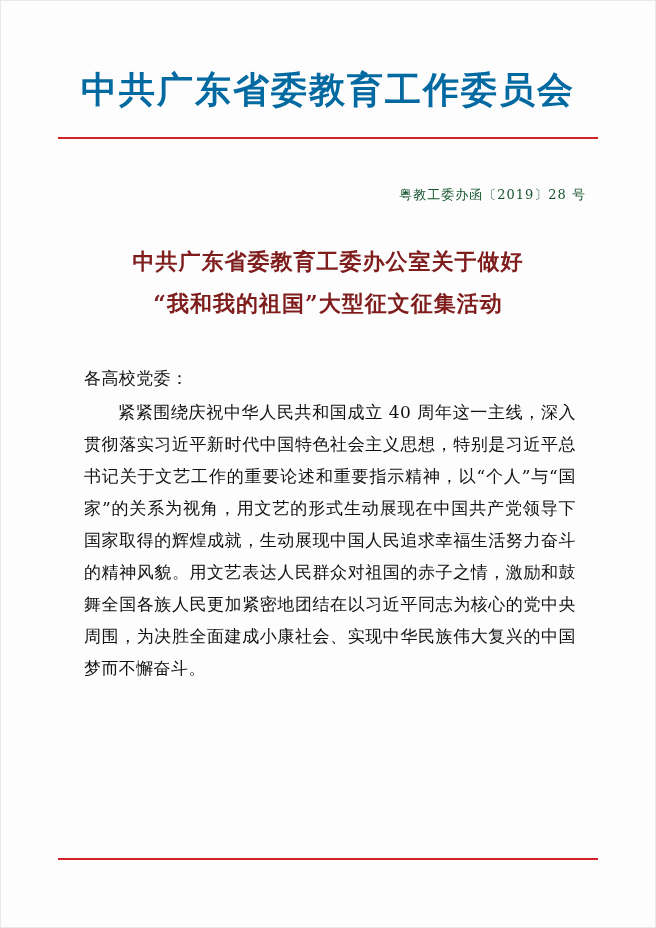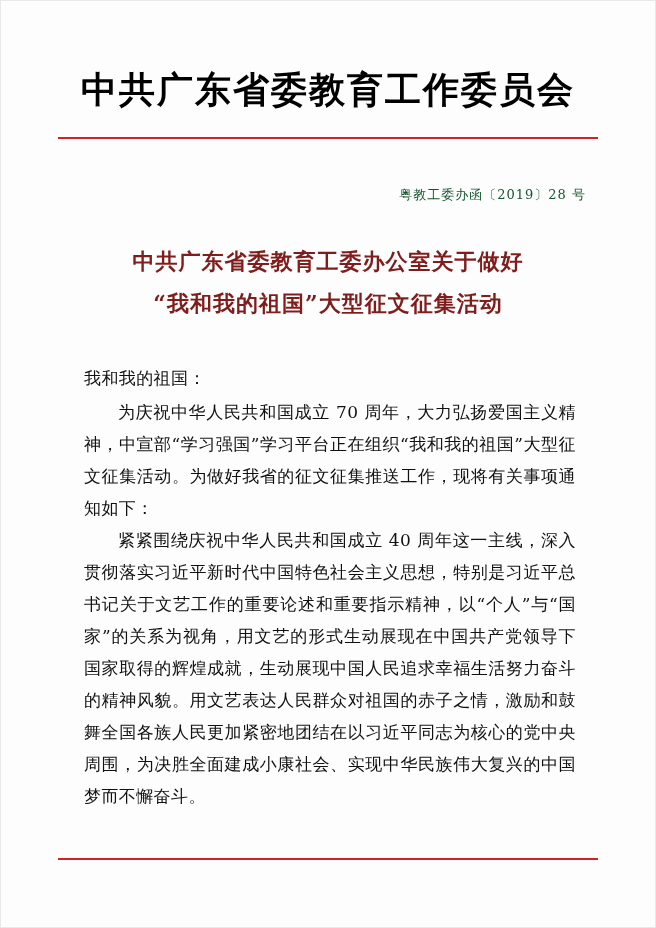--- a/index.html
+++ b/index.html
@@ -32,21 +32,21 @@
     left: 0;
     top: 68px;
     width: 656px;
     text-align: center;
   }
   .masthead-title {
     font-family: "DejaVu Serif", "Liberation Serif", serif;
     font-weight: bold;
     font-size: 36px;
     letter-spacing: 2px;
-    color: #000000;
+    color: #0369a1;
     line-height: 1.2;
     white-space: nowrap;
   }
 
   .red-rule {
     position: absolute;
     left: 58px;
     width: 540px;
     height: 2px;
     background: #d4202a;
@@ -134,23 +134,22 @@
   <div class="red-rule top-rule"></div>
 
   <div class="doc-number">粤教工委办函〔2019〕28 号</div>
 
   <div class="doc-title">
     <span class="line">中共广东省委教育工委办公室关于做好</span>
     <span class="line">“我和我的祖国”大型征文征集活动</span>
   </div>
 
   <div class="body-block">
-    <p class="salutation">我和我的祖国：</p>
+    <p class="salutation">各高校党委：</p>
 
-    <p class="para">为庆祝中华人民共和国成立 70 周年，大力弘扬爱国主义精神，中宣部“学习强国”学习平台正在组织“我和我的祖国”大型征文征集活动。为做好我省的征文征集推送工作，现将有关事项通知如下：</p>
 
 
     <p class="para">紧紧围绕庆祝中华人民共和国成立 40 周年这一主线，深入贯彻落实习近平新时代中国特色社会主义思想，特别是习近平总书记关于文艺工作的重要论述和重要指示精神，以“个人”与“国家”的关系为视角，用文艺的形式生动展现在中国共产党领导下国家取得的辉煌成就，生动展现中国人民追求幸福生活努力奋斗的精神风貌。用文艺表达人民群众对祖国的赤子之情，激励和鼓舞全国各族人民更加紧密地团结在以习近平同志为核心的党中央周围，为决胜全面建成小康社会、实现中华民族伟大复兴的中国梦而不懈奋斗。</p>
   </div>
 
   <div class="red-rule bottom-rule"></div>
 
 </div>
 
 </body></html>

